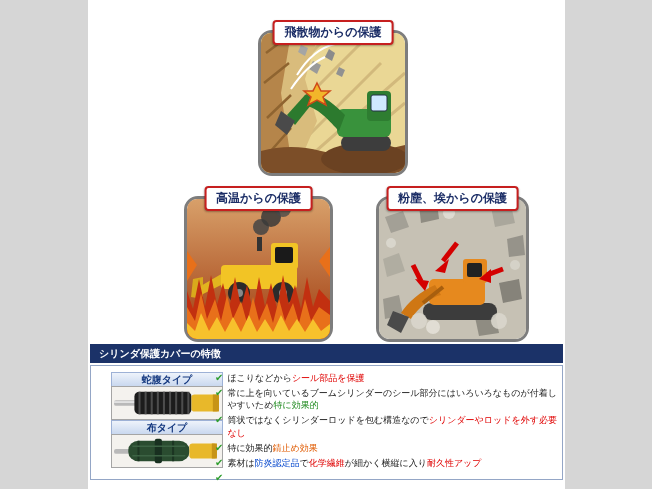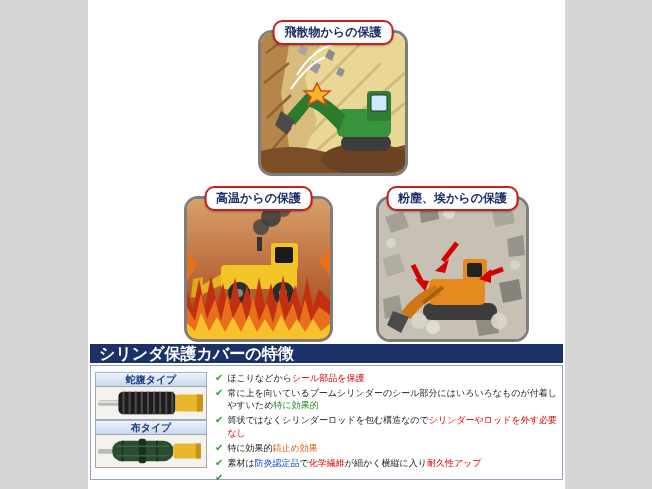--- a/index.html
+++ b/index.html
@@ -11,36 +11,36 @@
 
   
   .card { position:absolute; border:3px solid #7d7d7d; border-radius:14px; background:#fff; }
   .card .art { position:absolute; left:0; top:0; right:0; bottom:0; border-radius:10px; overflow:hidden; }
   .card svg { display:block; width:100%; height:100%; }
   .card-debris { left:258px; top:30px;  width:144px; height:140px; }
   .card-heat   { left:184px; top:196px; width:143px; height:140px; }
   .card-dust   { left:344px; top:196px; width:147px; height:140px;margin-left:32px; }
   .badge {
     position:absolute; top:-13px; left:50%; transform:translateX(-50%);
-    background:#fff; border:2px solid #c61f1f; border-radius:10px;
+    background:#fff; border:2px solid #c61f1f; border-radius:4px;
     padding:2px 10px; font-size:12px; font-weight:bold; color:#1b2d66;
     white-space:nowrap; z-index:3; box-shadow:0 1px 2px rgba(0,0,0,.3);
   }
 
   
   .features-header {
     position:absolute; left:90px; top:344px; width:473px; height:19px;
-    background:#1b3268; color:#fff; font-size:16px; font-weight:bold;
+    background:#1b3268; color:#fff; font-size:10px; font-weight:bold;
     line-height:19px; padding-left:9px; box-sizing:border-box;
   }
   .features-box {
     position:absolute; left:90px; top:365px; width:473px; height:115px;
     border:1px solid #94a6c6; background:#fff; box-sizing:border-box;
   }
-  .products { position:absolute; left:4px; top:6px; width:112px;font-family:Liberation Serif, serif; }
+  .products { position:absolute; left:20px; top:6px; width:112px;font-family:Liberation Serif, serif; }
   .product + .product { }
   .product-label {
     height:14px; line-height:14px; text-align:center; font-size:10px; font-weight:bold;
     color:#14387f; background:linear-gradient(#eef3fb,#c9d8ef);
     border:1px solid #9db1d6; border-bottom:none; box-sizing:border-box;
   }
   .product-photo { height:34px; border:1px solid #a5a5a5; background:#fff; box-sizing:border-box; }
   .product-photo svg { display:block; width:100%; height:100%; }
 
   .bullets { position:absolute; left:124px; top:6px; width:344px; display:flex; flex-direction:column; gap:3px; }

